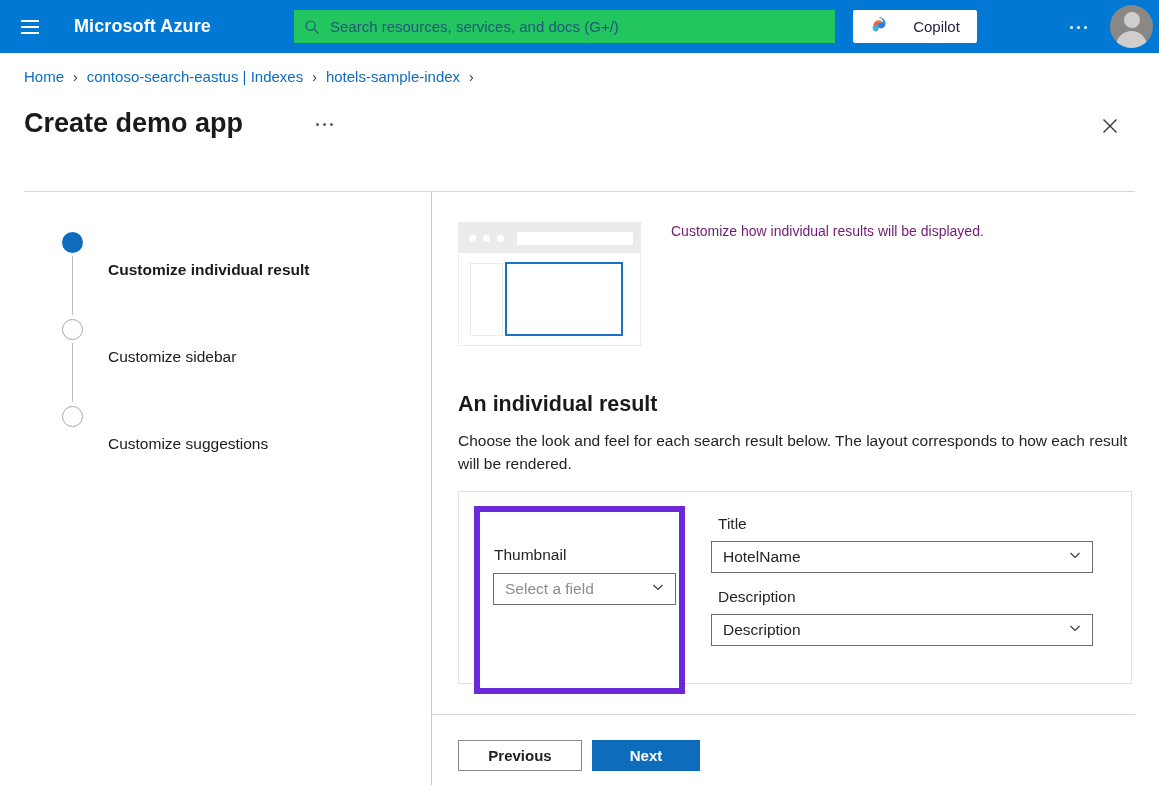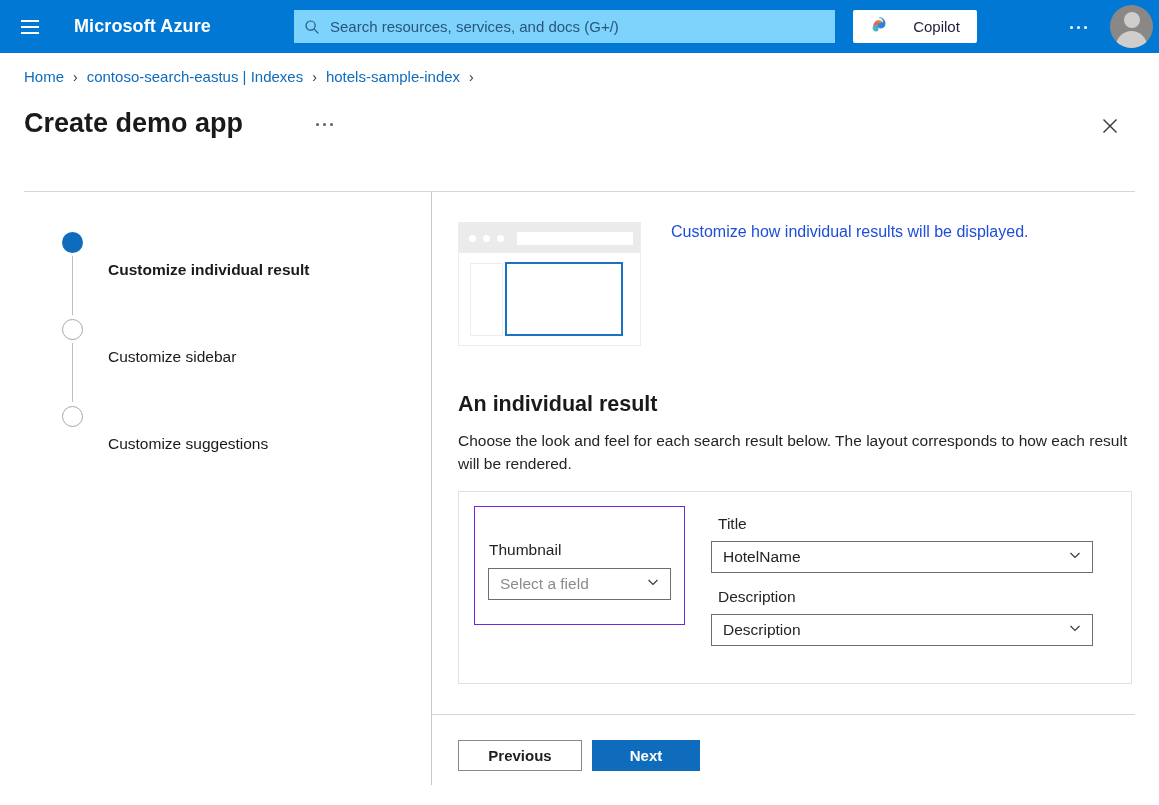--- a/index.html
+++ b/index.html
@@ -34,21 +34,21 @@
     font-size: 18px;
     font-weight: bold;
     margin-left: 22px;
     letter-spacing: .1px;
     white-space: nowrap;
     text-align: right;
   }
   .search-wrap {
     position: absolute; left: 294px; top: 10px;
     width: 541px; height: 33px;
-    background: #7dd3fc;
+    background: #22c55e;
     display: flex; align-items: center;
     padding: 0 10px;
     cursor: text;
   }
   .search-icon { margin-right: 10px; display:flex; align-items:center; }
   .search-ph {
     color: #27557e;
     font-size: 15px;
     white-space: nowrap;
   }
@@ -161,21 +161,21 @@
   .step-label {
     margin-left: 22px; font-size: 15.5px;
     color: #1b1a19; white-space: nowrap;
     line-height: 28px; cursor: pointer; margin-top: 28px;
   }
   .step-label.current { font-weight: bold; }
 
   
   .rp-intro {
     position: absolute; left: 671px; top: 223px;
-    font-size: 16px; color: #1d4ed8; white-space: nowrap;
+    font-size: 14px; color: #701a75; white-space: nowrap;
   }
 
   
   .preview {
     position: absolute; left: 458px; top: 222px;
     width: 183px; height: 124px;
     background: #ffffff;
     border: 1px solid #ececec;
   }
   .pv-chrome {
@@ -212,22 +212,22 @@
   }
 
   
   .form-card {
     position: absolute; left: 458px; top: 491px;
     width: 674px; height: 193px;
     border: 1px solid #e1e1e1; background: #ffffff;
   }
   .thumb-box {
     position: absolute; left: 15px; top: 14px;
-    width: 211px; height: 119px;
-    border: 1px solid #6d28d9; background: #ffffff;
+    width: 211px; height: 188px;
+    border: 6px solid #6d28d9; background: #ffffff;
   }
   .fld-label {
     font-size: 15.5px; color: #252423;
     white-space: nowrap;
   }
   .thumb-label { position: absolute; left: 14px; top: 34px; }
   .dropdown {
     border: 1px solid #6e6e6e;
     background: #ffffff;
     display: flex; align-items: center;

